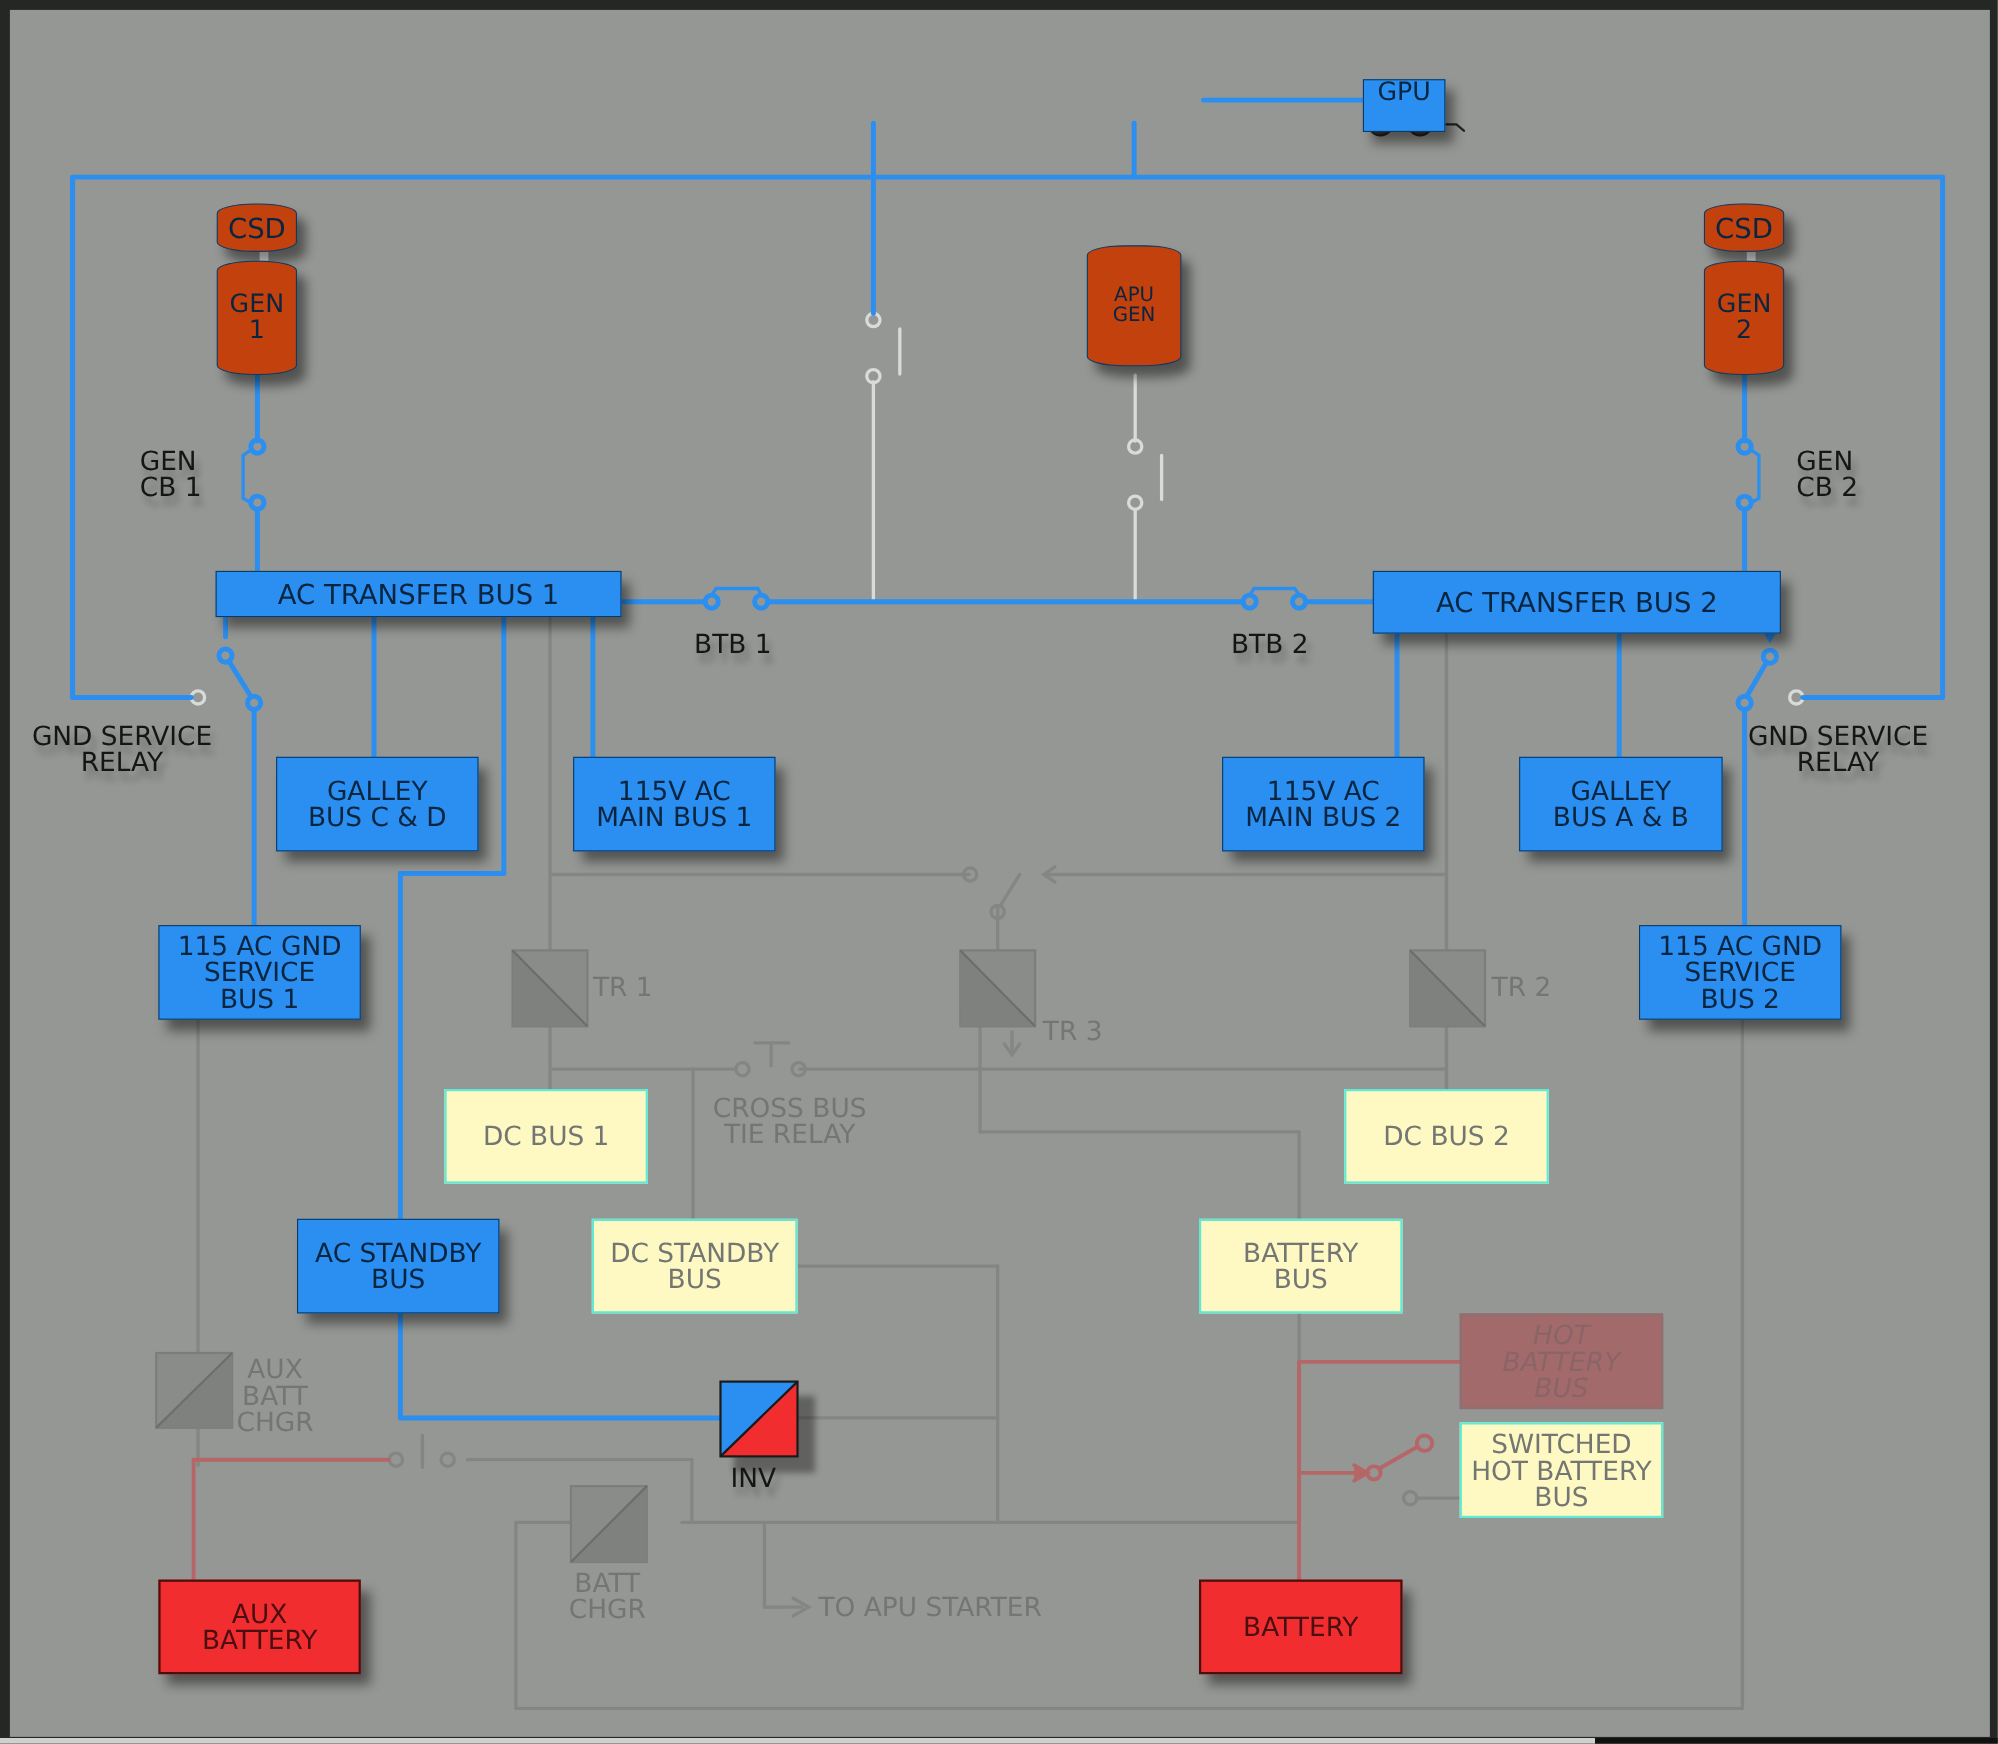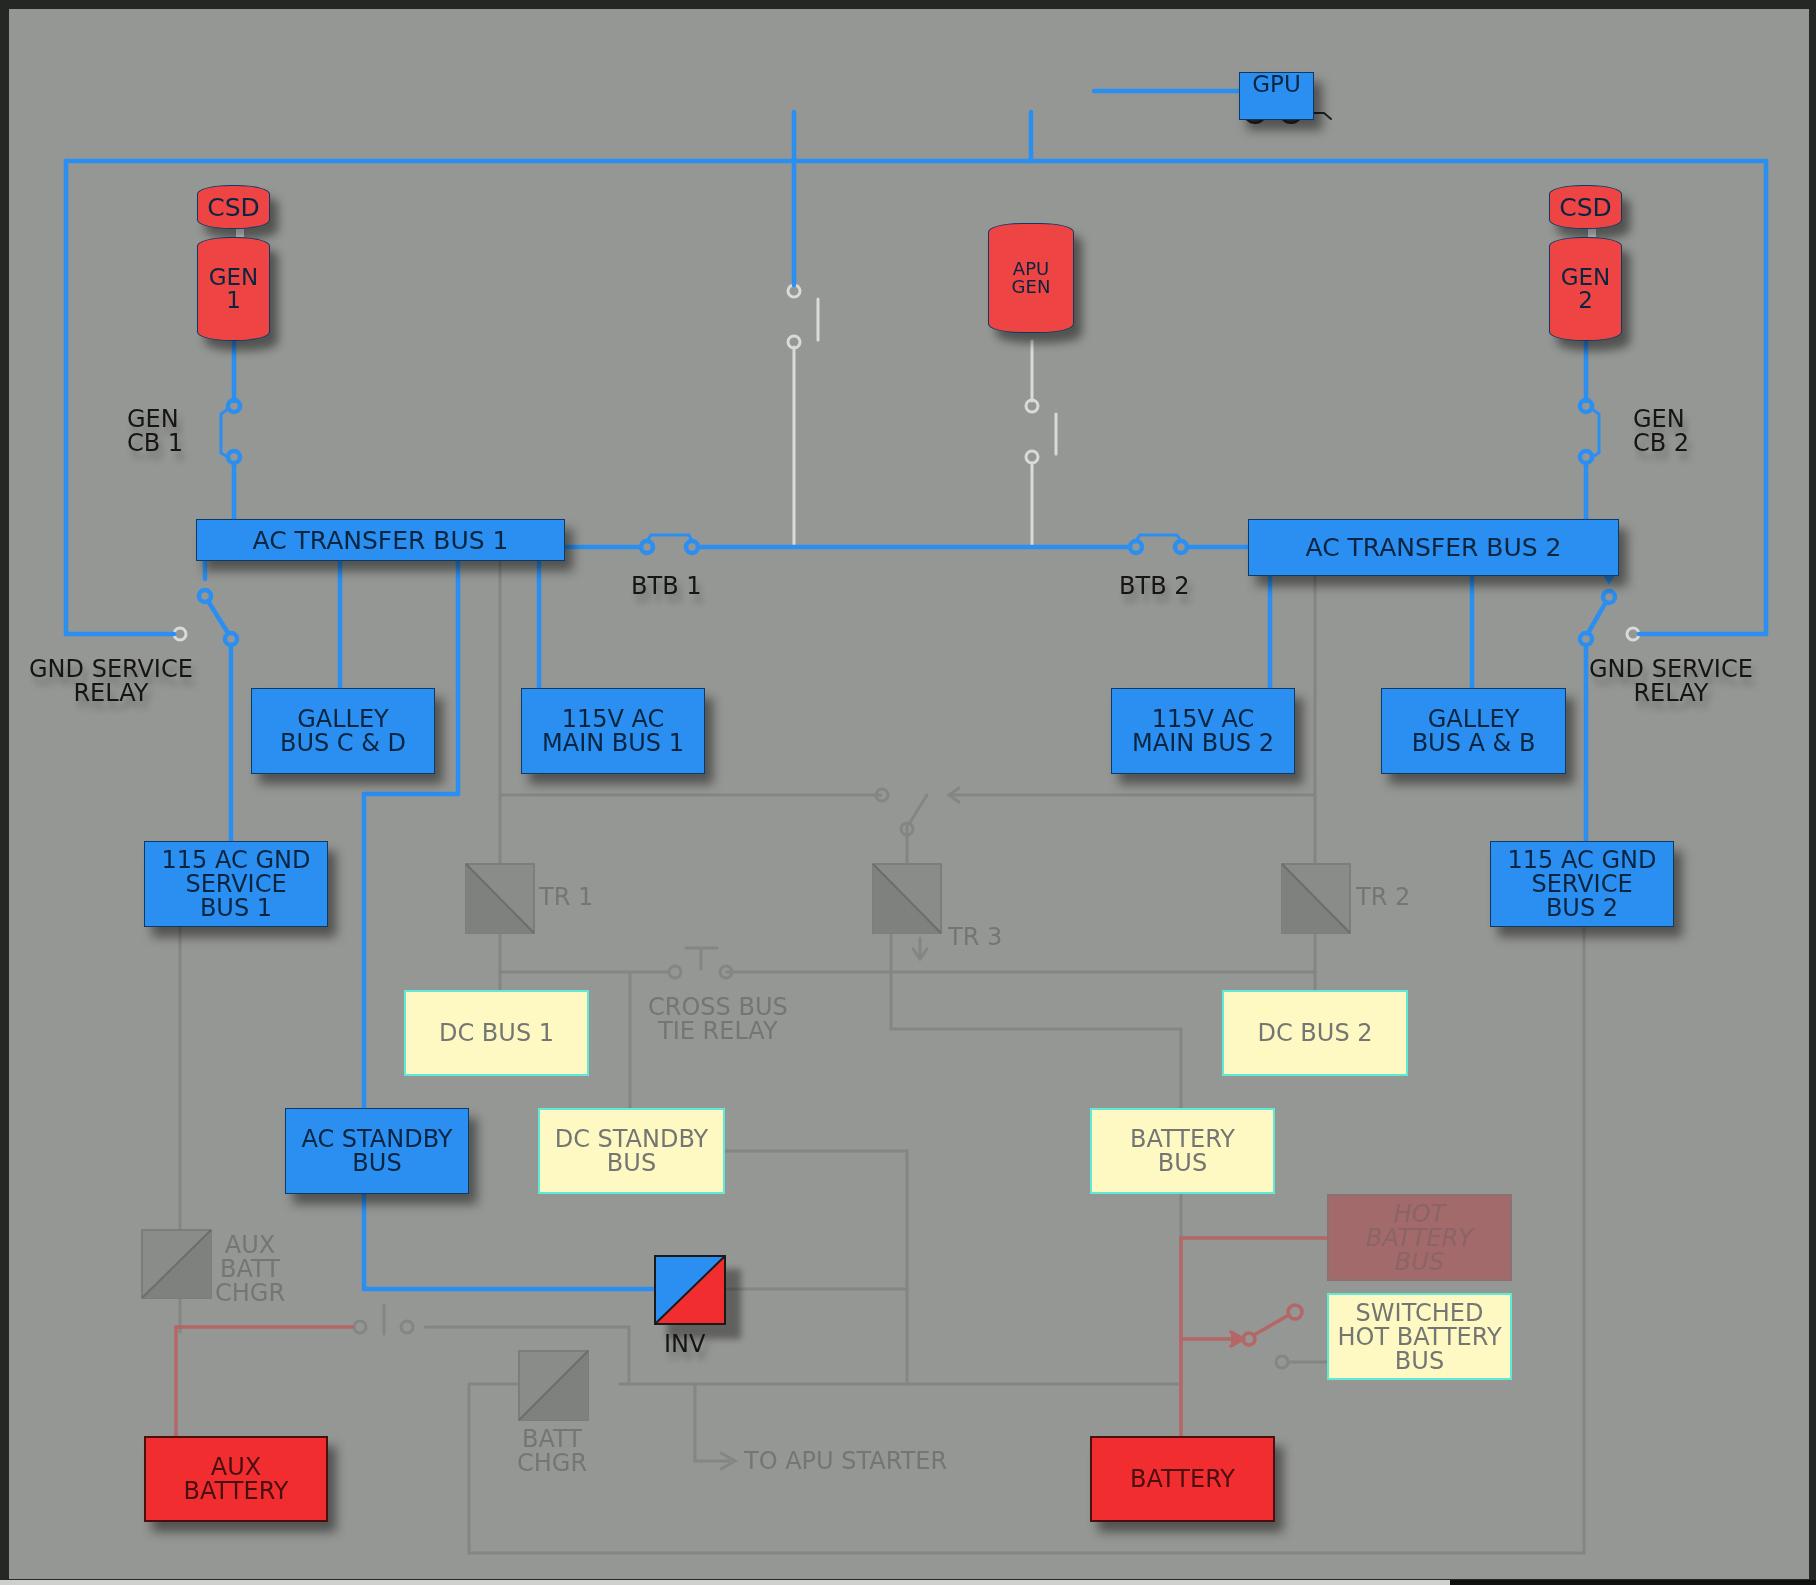--- a/index.html
+++ b/index.html
@@ -9,21 +9,21 @@
   #bottombar-left{position:absolute;left:0;top:1580px;width:1450px;height:5px;background:#cfd0ce;}
   svg{position:absolute;left:0;top:0;}
   .box{position:absolute;box-sizing:border-box;display:flex;align-items:center;justify-content:center;text-align:center;white-space:pre-line;line-height:1.0;}
   .live{background:#2a8ff0;border:1.5px solid #0c3a66;color:#0a2540;font-size:24px;box-shadow:8px 10px 10px rgba(0,0,0,0.45);}
   .dead{background:#fef9c3;border:2px solid #5eead4;color:#747673;font-size:24px;}
   .red{background:#f22d30;border:2px solid #4a1010;color:#4a0f10;font-size:24px;box-shadow:8px 10px 10px rgba(0,0,0,0.45);}
   .hotred{background:#a36a6b;border:2px solid #8c7072;color:#8a6466;font-size:24px;}
   .lbl{position:absolute;font-size:24px;line-height:1.0;text-align:center;white-space:pre-line;}
   .lbl.dark{color:#151515;text-shadow:4px 8px 6px rgba(0,0,0,0.25);}
   .lbl.faded{color:#747673;}
-  .cyl{position:absolute;box-sizing:border-box;background:#ef4444;border:1.5px solid #0c3a66;color:#0a2540;font-size:23px;display:flex;align-items:center;justify-content:center;text-align:center;white-space:pre-line;line-height:1.0;border-radius:34px/9px;box-shadow:8px 10px 10px rgba(0,0,0,0.45);}
+  .cyl{position:absolute;box-sizing:border-box;background:#c2410c;border:1.5px solid #0c3a66;color:#0a2540;font-size:23px;display:flex;align-items:center;justify-content:center;text-align:center;white-space:pre-line;line-height:1.0;border-radius:34px/9px;box-shadow:8px 10px 10px rgba(0,0,0,0.45);}
 </style>
 </head>
 <body>
 
 <div id="stage">
 
 <svg width="1800" height="1570" viewBox="0 0 1800 1570">
   <defs>
     <filter id="sh" x="-20%" y="-20%" width="140%" height="140%">
       <feGaussianBlur stdDeviation="3"></feGaussianBlur>
@@ -259,21 +259,21 @@
 <div class="box live" style="left:1102px;top:679px;width:184px;height:86px;">115V AC
 MAIN BUS 2</div>
 <div class="box live" style="left:1372px;top:679px;width:185px;height:86px;">GALLEY
 BUS A &amp; B</div>
 <div class="box live" style="left:135px;top:832px;width:184px;height:86px;">115 AC GND
 SERVICE
 BUS 1</div>
 <div class="box live" style="left:1481px;top:832px;width:184px;height:86px;">115 AC GND
 SERVICE
 BUS 2</div>
-<div class="box live" style="left:261px;top:1099px;width:184px;height:86px;margin-left:15px;">AC STANDBY
+<div class="box live" style="left:261px;top:1099px;width:184px;height:86px;">AC STANDBY
 BUS</div>
 
 <div class="box dead" style="left:395px;top:981px;width:185px;height:86px;">DC BUS 1</div>
 <div class="box dead" style="left:1213px;top:981px;width:186px;height:86px;">DC BUS 2</div>
 <div class="box dead" style="left:529px;top:1099px;width:187px;height:86px;">DC STANDBY
 BUS</div>
 <div class="box dead" style="left:1081px;top:1099px;width:185px;height:86px;">BATTERY
 BUS</div>
 <div class="box hotred" style="left:1318px;top:1185px;width:185px;height:87px;font-style:italic;">HOT
 BATTERY

